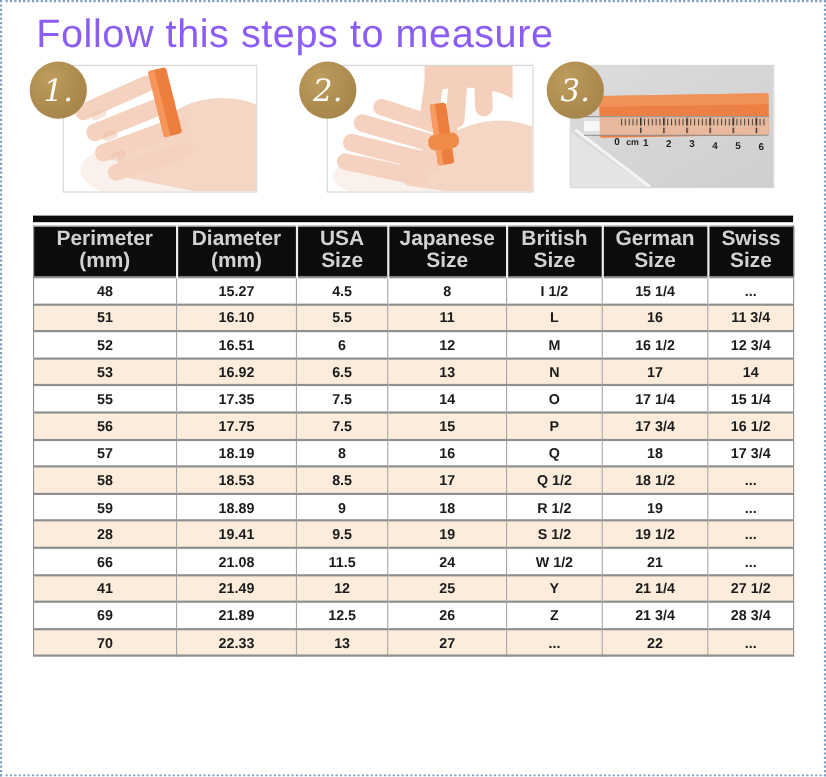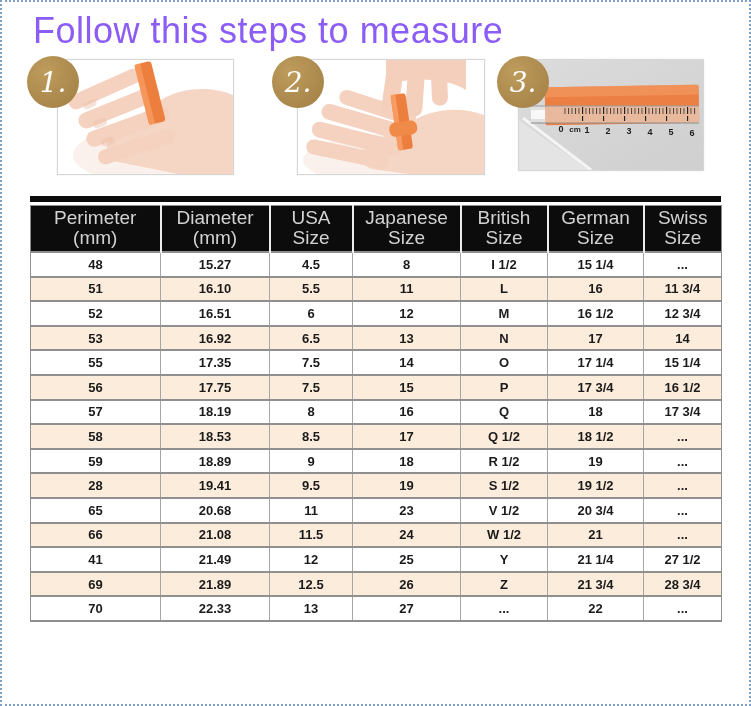--- a/index.html
+++ b/index.html
@@ -33,21 +33,21 @@
   #badge2{left:272px;top:56px;}
   #badge3{left:497px;top:56px;}
   
   .size-table-wrap{position:absolute;left:30px;top:196px;width:691px;}
   .table-top-bar{height:6px;background:#0c0c0c;margin-bottom:3px;}
   table{
     border-collapse:collapse;table-layout:fixed;width:691px;
     border:1px solid #8f8f8f;border-bottom-width:2px;
   }
   thead th{
-    background:#0c0c0c;color:#d2d2d2;font-weight:400;
+    background:#0c0c0c;color:#d2d2d2;font-weight:700;
     font-size:19px;line-height:20px;padding:2px 0 3px;
     border-left:2px solid #ececec;
   }
   thead th:first-child{border-left:none;}
   thead th .h2{display:block;}
   tbody td{
     height:22.6px;text-align:center;vertical-align:middle;
     font-size:13px;font-weight:700;color:#1b1b1b;
     border-left:1px solid #a6a6a6;border-top:2px solid #8f8f8f;
     padding:0;
@@ -277,29 +277,20 @@
         <tr>
           <td>28</td>
           <td>19.41</td>
           <td>9.5</td>
           <td>19</td>
           <td>S 1/2</td>
           <td>19 1/2</td>
           <td>...</td>
         </tr>
         <tr>
-          <td>65</td>
-          <td>20.68</td>
-          <td>11</td>
-          <td>23</td>
-          <td>V 1/2</td>
-          <td>20 3/4</td>
-          <td>...</td>
-        </tr>
-        <tr>
           <td>66</td>
           <td>21.08</td>
           <td>11.5</td>
           <td>24</td>
           <td>W 1/2</td>
           <td>21</td>
           <td>...</td>
         </tr>
         <tr>
           <td>41</td>

